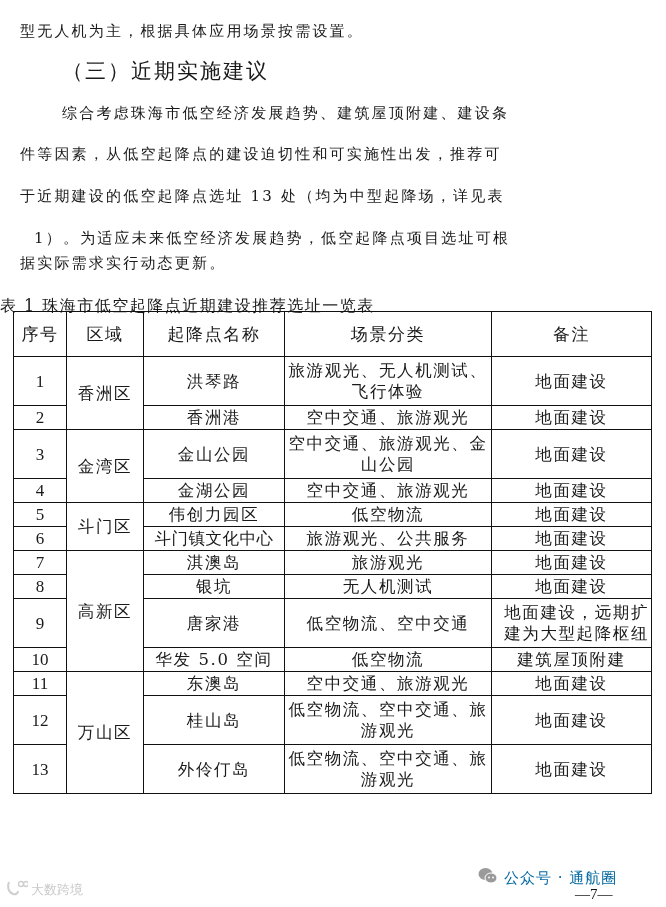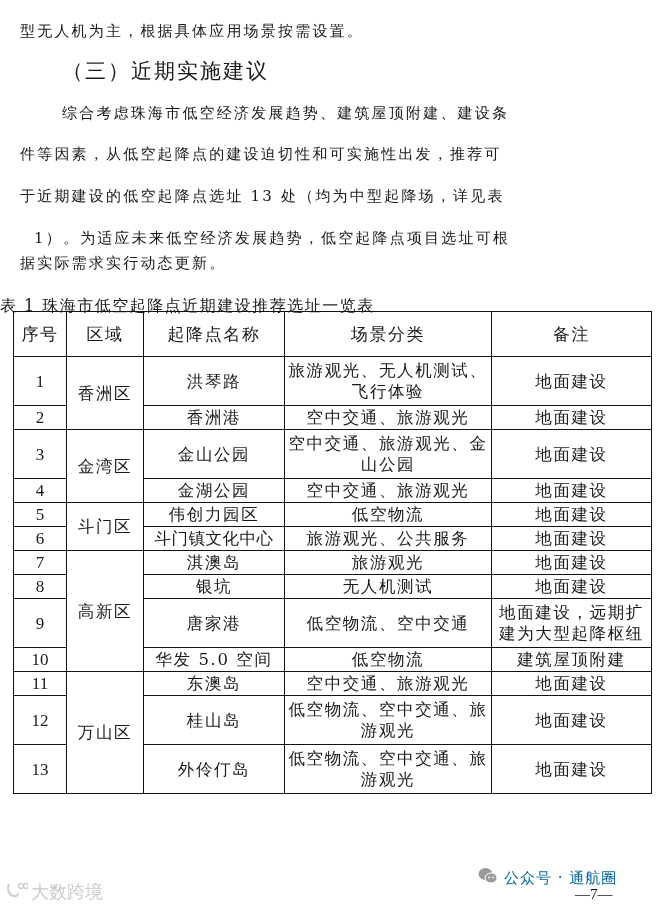--- a/index.html
+++ b/index.html
@@ -30,21 +30,21 @@
     padding: 0 2px; font-weight: normal;
     line-height: 21px;
     overflow: hidden;
   }
   table.t th { font-size: 17px; height: 44px; }
   .h2 { height: 49px; }
   .h1 { height: 24px; }
   .num { font-family: "Liberation Serif", serif; font-size: 17px; letter-spacing: 0; }
   .foot-logo {
     position: absolute; left: 6px; top: 880px;
-    font-family: Liberation Serif, serif; font-size: 18px; color: #c9c9c9;
+    font-family: Liberation Serif, serif; font-size: 13px; color: #c9c9c9;
     display: flex; align-items: center; gap: 3px;
   }
   .foot-wx {
     position: absolute; left: 478px; top: 867px;
     font-family: "DejaVu Sans", sans-serif; font-size: 15px; color: #0369a1;
     display: flex; align-items: flex-end; gap: 6px; letter-spacing: 1px;
   }
   .page-num {
     position: absolute; left: 575px; top: 886px;
     font-family: "Liberation Serif", serif; font-size: 15px; color: #111;
@@ -131,21 +131,21 @@
       <tr class="h1">
         <td class="num">8</td>
         <td>银坑</td>
         <td>无人机测试</td>
         <td>地面建设</td>
       </tr>
       <tr class="h2">
         <td class="num">9</td>
         <td>唐家港</td>
         <td>低空物流、空中交通</td>
-        <td style="text-align:center;">地面建设，远期扩建为大型起降枢纽</td>
+        <td style="text-align:right;">地面建设，远期扩建为大型起降枢纽</td>
       </tr>
       <tr class="h1">
         <td class="num">10</td>
         <td>华发 5.0 空间</td>
         <td>低空物流</td>
         <td>建筑屋顶附建</td>
       </tr>
       <tr class="h1">
         <td class="num">11</td>
         <td rowspan="3">万山区</td>

